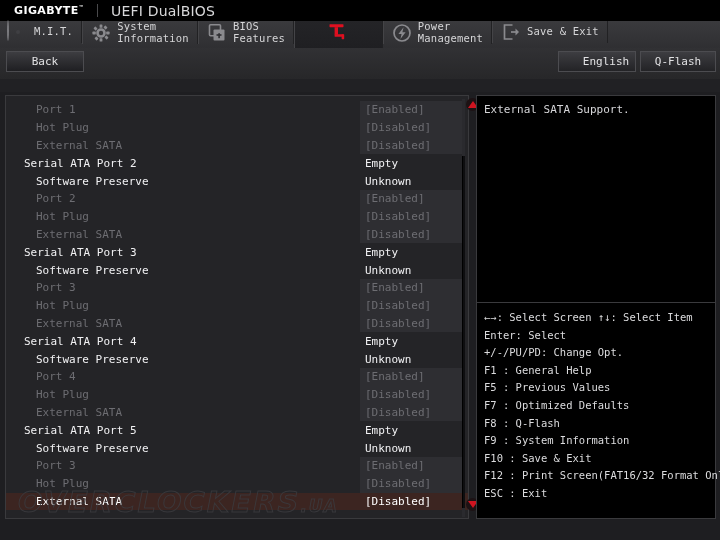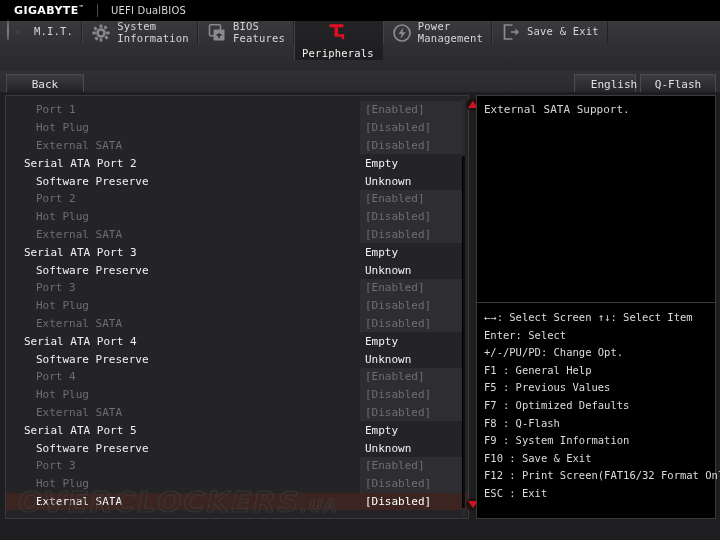--- a/index.html
+++ b/index.html
@@ -18,21 +18,21 @@
   }
   .brand-logo {
     font-family: "DejaVu Sans", "Liberation Sans", sans-serif;
     font-weight: bold; font-size: 11px; color: #ffffff;
     letter-spacing: 0.4px; padding-left: 14px;
   }
   .brand-tm { font-size: 5px; vertical-align: super; }
   .brand-sep { width: 1px; height: 13px; background: #4a4a4c; margin: 0 13px 0 13px; }
   .brand-sub {
     font-family: "DejaVu Sans", "Liberation Sans", sans-serif;
-    font-size: 10px; color: #d8d8da; letter-spacing: 0.2px;
+    font-size: 14px; color: #d8d8da; letter-spacing: 0.2px;
   }
 
   
   .tabbar {
     position: absolute; left: 0; top: 21px; width: 720px; height: 56px;
     background: linear-gradient(180deg,#3a3a3d 0%, #2f2f32 50%, #28282b 100%);
     display: flex; align-items: flex-start;
     border-bottom: 1px solid #151517;
   }
   .tab {
@@ -56,38 +56,38 @@
   
   .ico-disc { width: 20px; height: 20px; border-radius: 50%;
      background: radial-gradient(circle at 50% 50%, #8d8d90 0%, #6e6e72 38%, #5b5b5f 60%, #6b6b6f 100%);
      border: 1px solid #7a7a7e; margin-top: 1px; }
   .ico-disc::after { content:""; position:absolute; left:9px; top:9px; width:4px;height:4px;
      border-radius:50%; background:#3f3f43; }
   .ico-gear svg, .ico-chip svg, .ico-sata svg, .ico-mem svg, .ico-bolt svg, .ico-exit svg { display:block; }
 
   
   .subbar {
-    position: absolute; left: 0; top: 71px; width: 720px; height: 31px;
+    position: absolute; left: 0; top: 48px; width: 720px; height: 31px;
     background: linear-gradient(180deg,#313134 0%, #272729 100%);
   }
   .btn-back {
     position: absolute; left: 6px; top: 3px; width: 78px; height: 21px;
     background: linear-gradient(180deg,#3d3d41 0%, #1f1f22 100%);
     border: 1px solid #4c4c50;
     display: flex; align-items: center; justify-content: center;
     font-size: 11px; color: #e2e2e4; cursor: pointer;
   }
   .btn-right {
     position: absolute; top: 3px; height: 21px;
     background: linear-gradient(180deg,#3d3d41 0%, #232326 100%);
     border: 1px solid #4c4c50;
     display: flex; align-items: center; justify-content: center;
     font-size: 11px; color: #e2e2e4; cursor: pointer;
   }
-  #btn-english { right: 84px; width: 62px; padding-left: 18px; }
+  #btn-english { right: 84px; width: 78px; padding-left: 18px; }
   #btn-qflash  { right: 4px;  width: 76px; }
 
   
   .main { position: absolute; left: 0; top: 92px; width: 720px; height: 448px; background: #1e1e21; }
 
   .list-panel {
     position: absolute; left: 5px; top: 3px; width: 464px; height: 424px;
     border: 1px solid #3a3a3d; background: #242427; overflow: hidden;
   }
   .rows { position: absolute; left: 0; top: 5px; width: 462px; }

